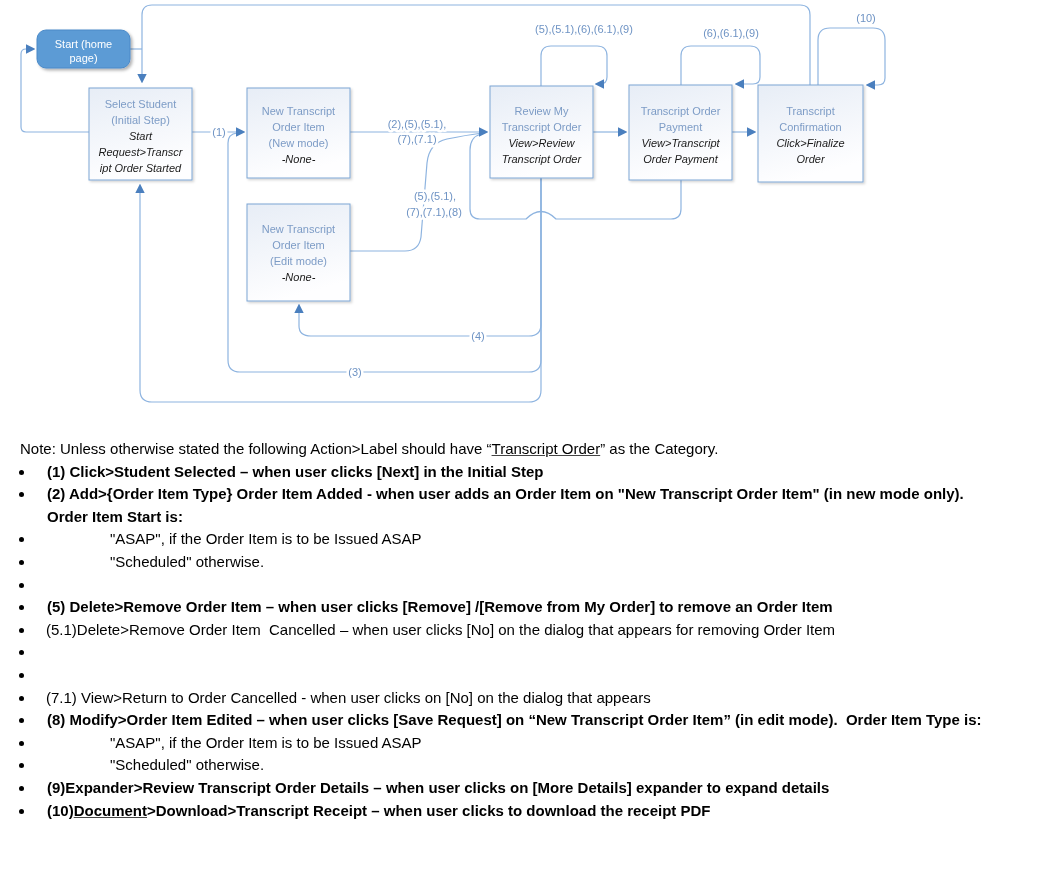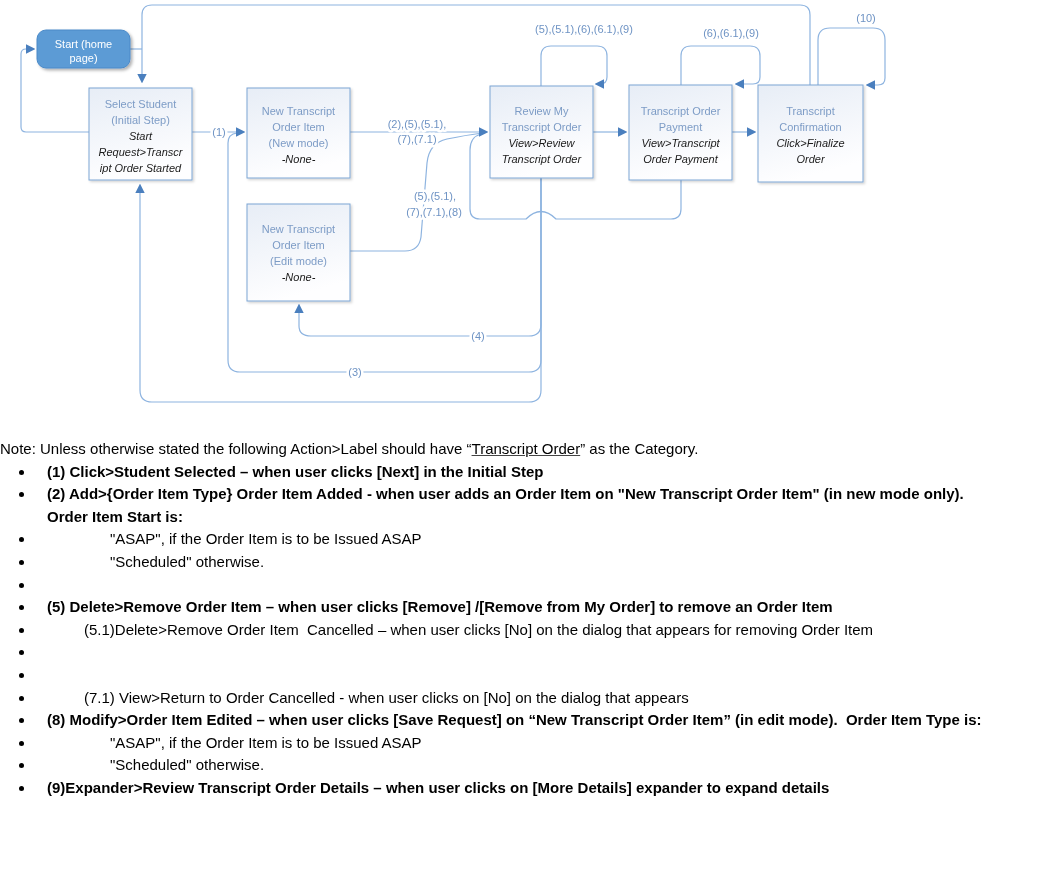--- a/index.html
+++ b/index.html
@@ -10,23 +10,23 @@
   .node-title{font-size:11px;fill:#7D9CC6;}
   .node-action{font-size:11px;font-style:italic;fill:#1a1a1a;}
   .start-label{font-size:11px;fill:#ffffff;}
   .elabel{font-size:11px;fill:#6E93C4;paint-order:stroke;stroke:#ffffff;stroke-width:5px;stroke-linejoin:round;}
   .edge{fill:none;stroke:#8EB4E0;stroke-width:1.2;}
   .procbox{fill:url(#boxgrad);stroke:#7CA6D4;stroke-width:1;}
   
   .notes{position:absolute;left:0;top:438px;width:1043px;font-size:15px;line-height:22.6px;color:#000;}
   .nrow{position:relative;white-space:nowrap;height:22.6px;}
   .nrow .dot{position:absolute;left:19px;top:9px;width:5px;height:5px;border-radius:50%;background:#000;}
-  .i0{padding-left:0;}
+  .i0{padding-left:20px;}
   .i1{padding-left:47px;font-weight:bold;}
-  .i2{padding-left:84px;}
+  .i2{padding-left:46px;}
   .i3{padding-left:110px;}
   .nrow u{text-decoration:underline;text-decoration-color:#444;}
 </style>
 </head>
 <body>
 
 <div class="stage">
 
 <svg width="1043" height="435" viewBox="0 0 1043 435">
   <defs>
@@ -139,15 +139,16 @@
   <div class="nrow i1"><span class="dot"></span></div>
   <div class="nrow i1"><span class="dot"></span><span>(5) Delete&gt;Remove Order Item – when user clicks [Remove] /[Remove from My Order] to remove an Order Item</span></div>
   <div class="nrow i2"><span class="dot"></span><span>(5.1)Delete&gt;Remove Order Item&nbsp; Cancelled – when user clicks [No] on the dialog that appears for removing Order Item</span></div>
   <div class="nrow i1"><span class="dot"></span></div>
   <div class="nrow i2"><span class="dot"></span></div>
   <div class="nrow i2"><span class="dot"></span><span>(7.1) View&gt;Return to Order Cancelled - when user clicks on [No] on the dialog that appears</span></div>
   <div class="nrow i1"><span class="dot"></span><span>(8) Modify&gt;Order Item Edited – when user clicks [Save Request] on “New Transcript Order Item” (in edit mode).&nbsp; Order Item Type is:</span></div>
   <div class="nrow i3"><span class="dot"></span><span>"ASAP", if the Order Item is to be Issued ASAP</span></div>
   <div class="nrow i3"><span class="dot"></span><span>"Scheduled" otherwise.</span></div>
   <div class="nrow i1"><span class="dot"></span><span>(9)Expander&gt;Review Transcript Order Details – when user clicks on [More Details] expander to expand details</span></div>
+  <div class="nrow i1"><span class="dot"></span><span>(10)</span><u>Document</u><span>&gt;Download&gt;Transcript Receipt – when user clicks to download the receipt PDF</span></div>
 </div>
 
 </div>
 
 </body></html>

